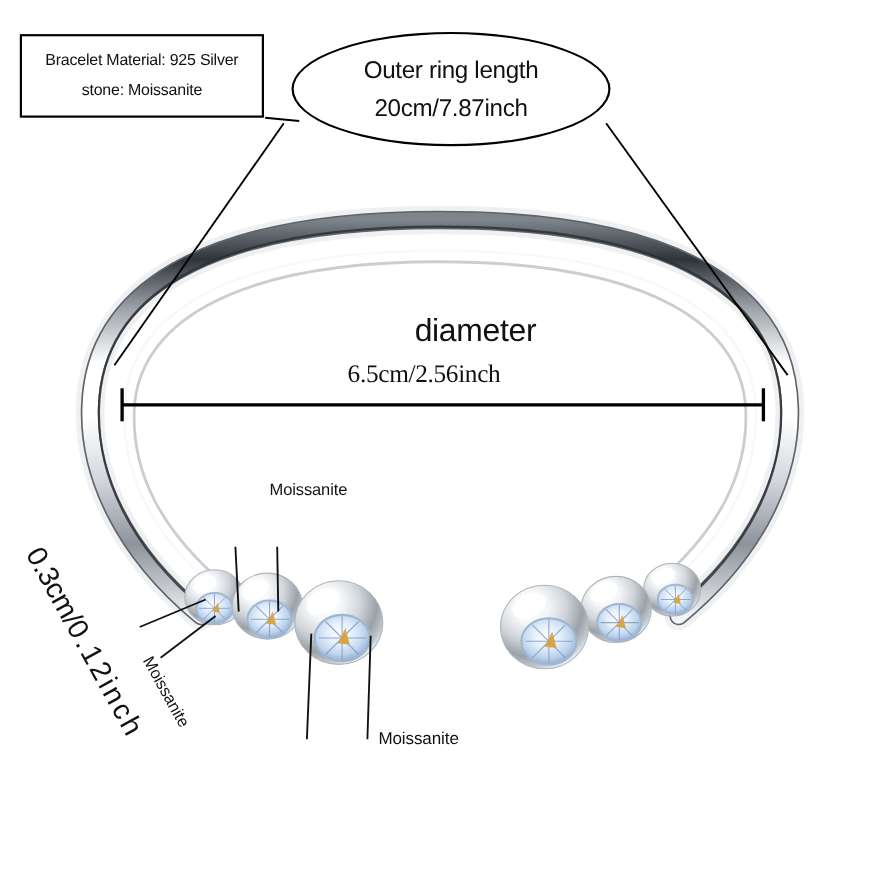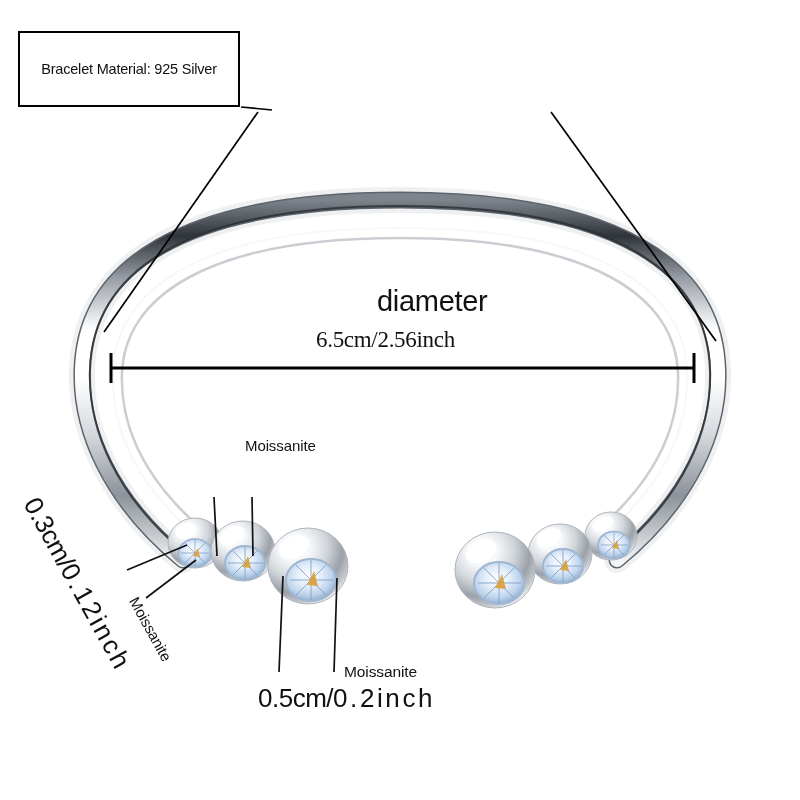--- a/index.html
+++ b/index.html
@@ -321,27 +321,31 @@
     </g>
 
     <g stroke="#111111" stroke-width="1.7">
       <line x1="127" y1="570" x2="187" y2="545"></line>
       <line x1="146" y1="598" x2="196" y2="560"></line>
     </g>
   </svg>
 
   <div class="spec-box">
     <div class="spec-line">Bracelet Material: 925 Silver</div>
+    <div class="spec-line">stone: Moissanite</div>
   </div>
 
+  <div class="oval">
+    <div class="oval-line">Outer ring length</div>
+    <div class="oval-line">20cm/7.87inch</div>
+  </div>
 
   <div class="txt diam-title">diameter</div>
   <div class="txt diam-value">6.5cm/2.56inch</div>
 
   <div class="txt moiss-sm">Moissanite</div>
 
   <div class="txt moiss-lg">Moissanite</div>
-  <div class="txt size-05"><span>0.5cm/</span><span class="sp">0.2inch</span></div>
 
   <div class="txt size-03"><span>0.3cm/</span><span class="sp">0.12inch</span></div>
   <div class="txt moiss-rot">Moissanite</div>
 
 </div>
 
 </body></html>

